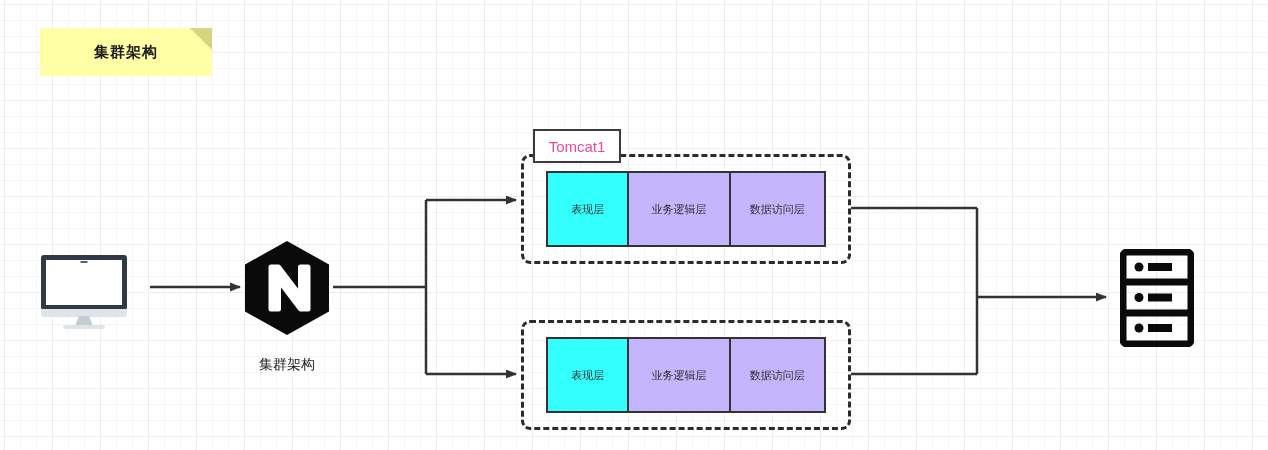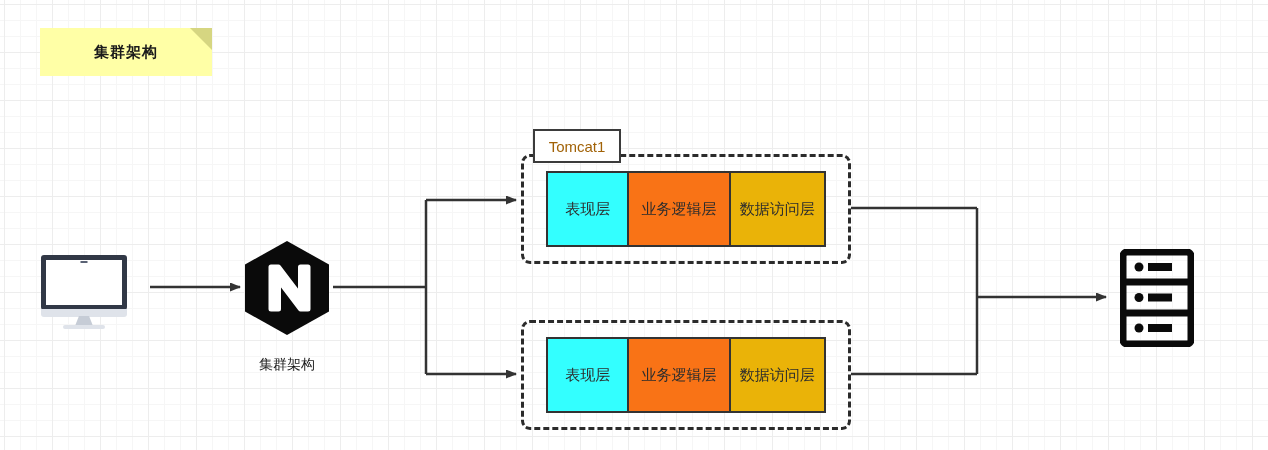--- a/index.html
+++ b/index.html
@@ -126,47 +126,47 @@
   .tomcat-title {
     position: absolute;
     width: 88px; height: 34px;
     background: #ffffff;
     border: 2px solid #3b3b3b;
     box-sizing: border-box;
     display: flex;
     align-items: center;
     justify-content: center;
     font-size: 15px;
-    color: #a16207;
+    color: #ec4899;
   }
   .tomcat-title.t1 { left: 533px; top: 129px; }
   .tomcat-title.t2 { left: 533px; top: 295px; }
 
   .layers {
     position: absolute;
     display: flex;
     border: 2px solid #333333;
     box-sizing: border-box;
     background: #ffffff;
   }
   .layers.l1 { left: 546px; top: 171px; width: 280px; height: 76px; }
   .layers.l2 { left: 546px; top: 337px; width: 280px; height: 76px; }
 
   .layer-cell {
     display: flex;
     align-items: center;
     justify-content: center;
-    font-size: 15px;
+    font-size: 11px;
     color: #2d2d2d;
     box-sizing: border-box;
     height: 100%;
   }
   .layer-cell.c0 { width: 82px; background: #33ffff; border-right: 2px solid #333333; }
-  .layer-cell.c1 { width: 102px; background: #f97316; border-right: 2px solid #333333; }
-  .layer-cell.c2 { width: 94px; background: #eab308; }
+  .layer-cell.c1 { width: 102px; background: #c4b5fd; border-right: 2px solid #333333; }
+  .layer-cell.c2 { width: 94px; background: #c4b5fd; }
 
   
   .server {
     position: absolute;
     left: 1120px; top: 249px;
     width: 74px; height: 98px;
   }
 
   
   .wires {

